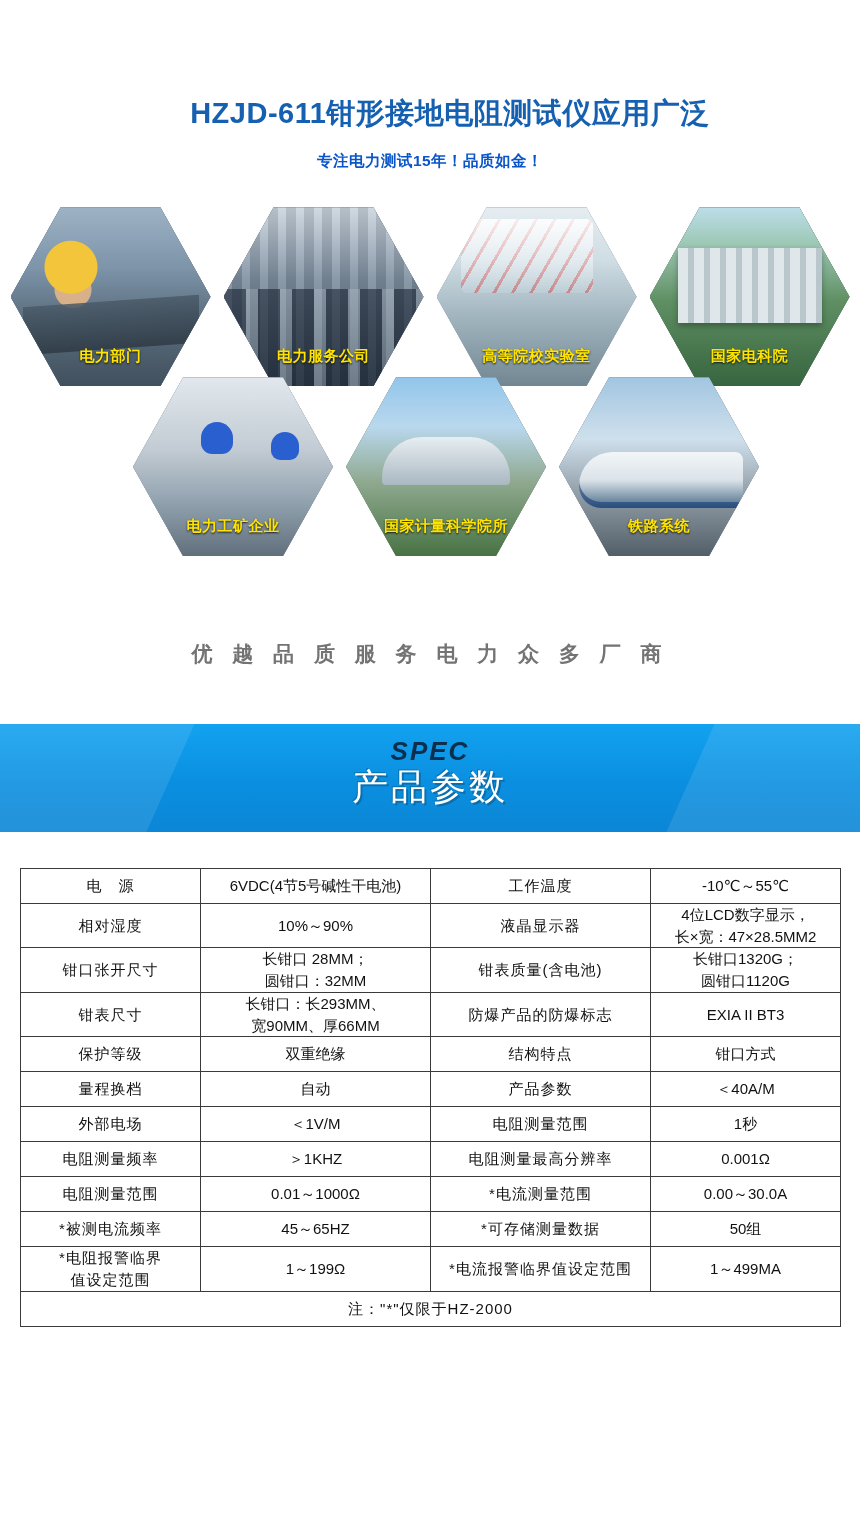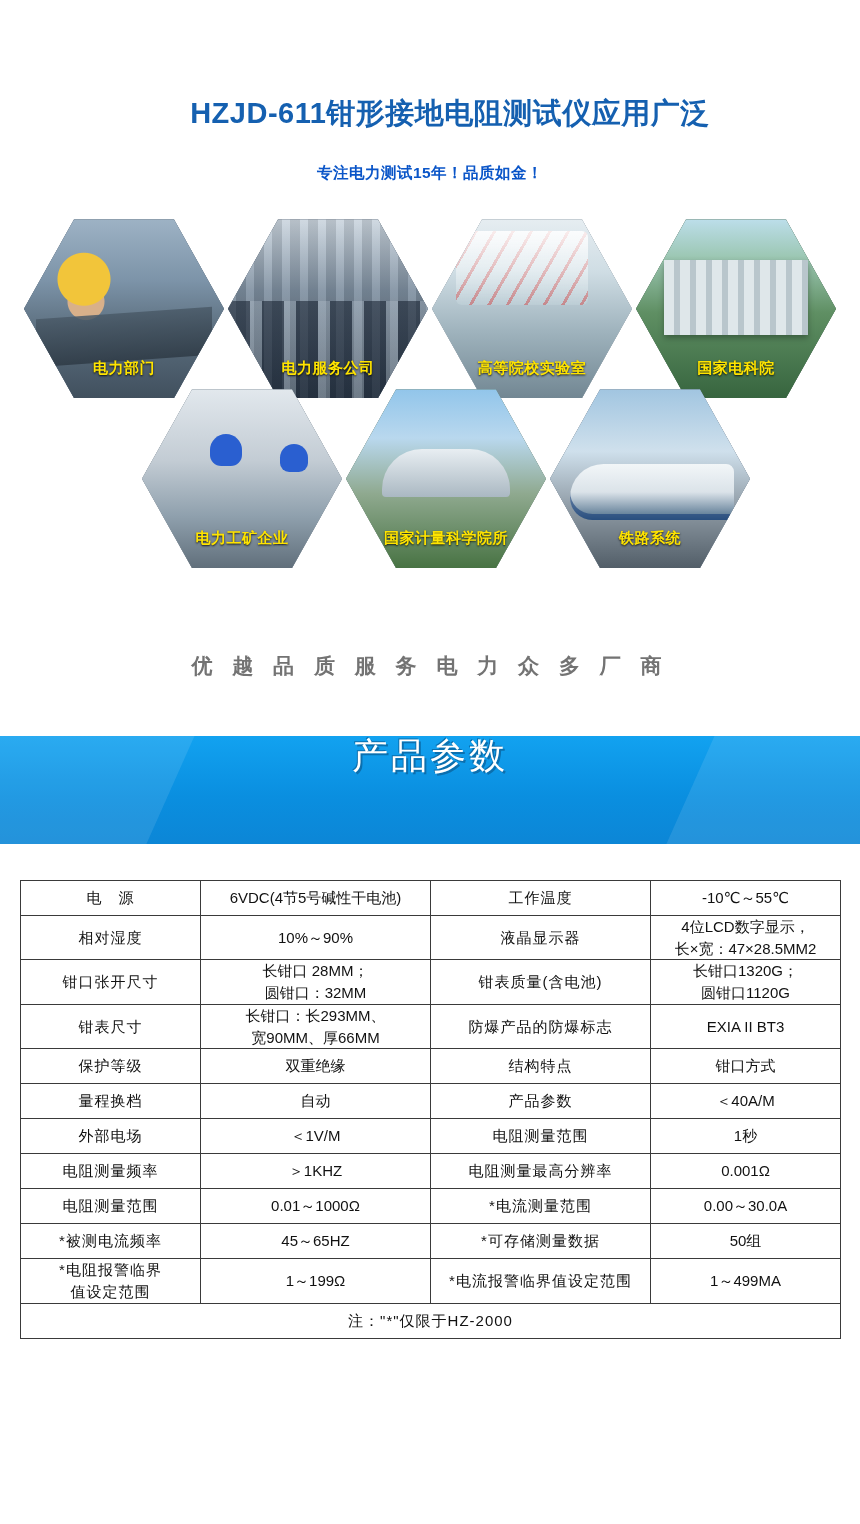--- a/index.html
+++ b/index.html
@@ -28,37 +28,37 @@
   .hero-title {
     font-size: 29px;
     color: #1560b0;
     font-weight: bold;
     letter-spacing: 0.5px;
     margin: 0;
     line-height: 1.2;
     padding-left: 40px;
   }
   .hero-sub {
-    margin-top: 32px;
+    margin-top: 20px;
     font-size: 15.5px;
     font-weight: bold;
     color: #0a55c8;
     letter-spacing: 0.5px;
   }
 
   
   .hex-area {
     margin-top: 32px;
     position: relative;
     height: 400px;
   }
   .hex-row {
     display: flex;
     justify-content: center;
-    gap: 4px;
+    gap: 13px;
     align-items: flex-end;
   }
   .hex-row.row2 {
     margin-top: -16px;
     padding-left: 32px;
   }
   .hex {
     position: relative;
     width: 200px;
     height: 186px;
@@ -312,20 +312,21 @@
         <div class="photo ph-rail"></div>
         <div class="cap">铁路系统</div>
       </div>
     </div>
 
   </div>
 
   <div class="slogan">优 越 品 质 服 务 电 力 众 多 厂 商</div>
 
   <div class="spec-banner">
+    <p class="spec-en">SPEC</p>
     <p class="spec-cn">产品参数</p>
   </div>
 
   <div class="table-wrap">
     <table class="spec">
       <colgroup>
         <col class="c1">
           <col class="c2">
           <col class="c3">
           <col class="c4">

